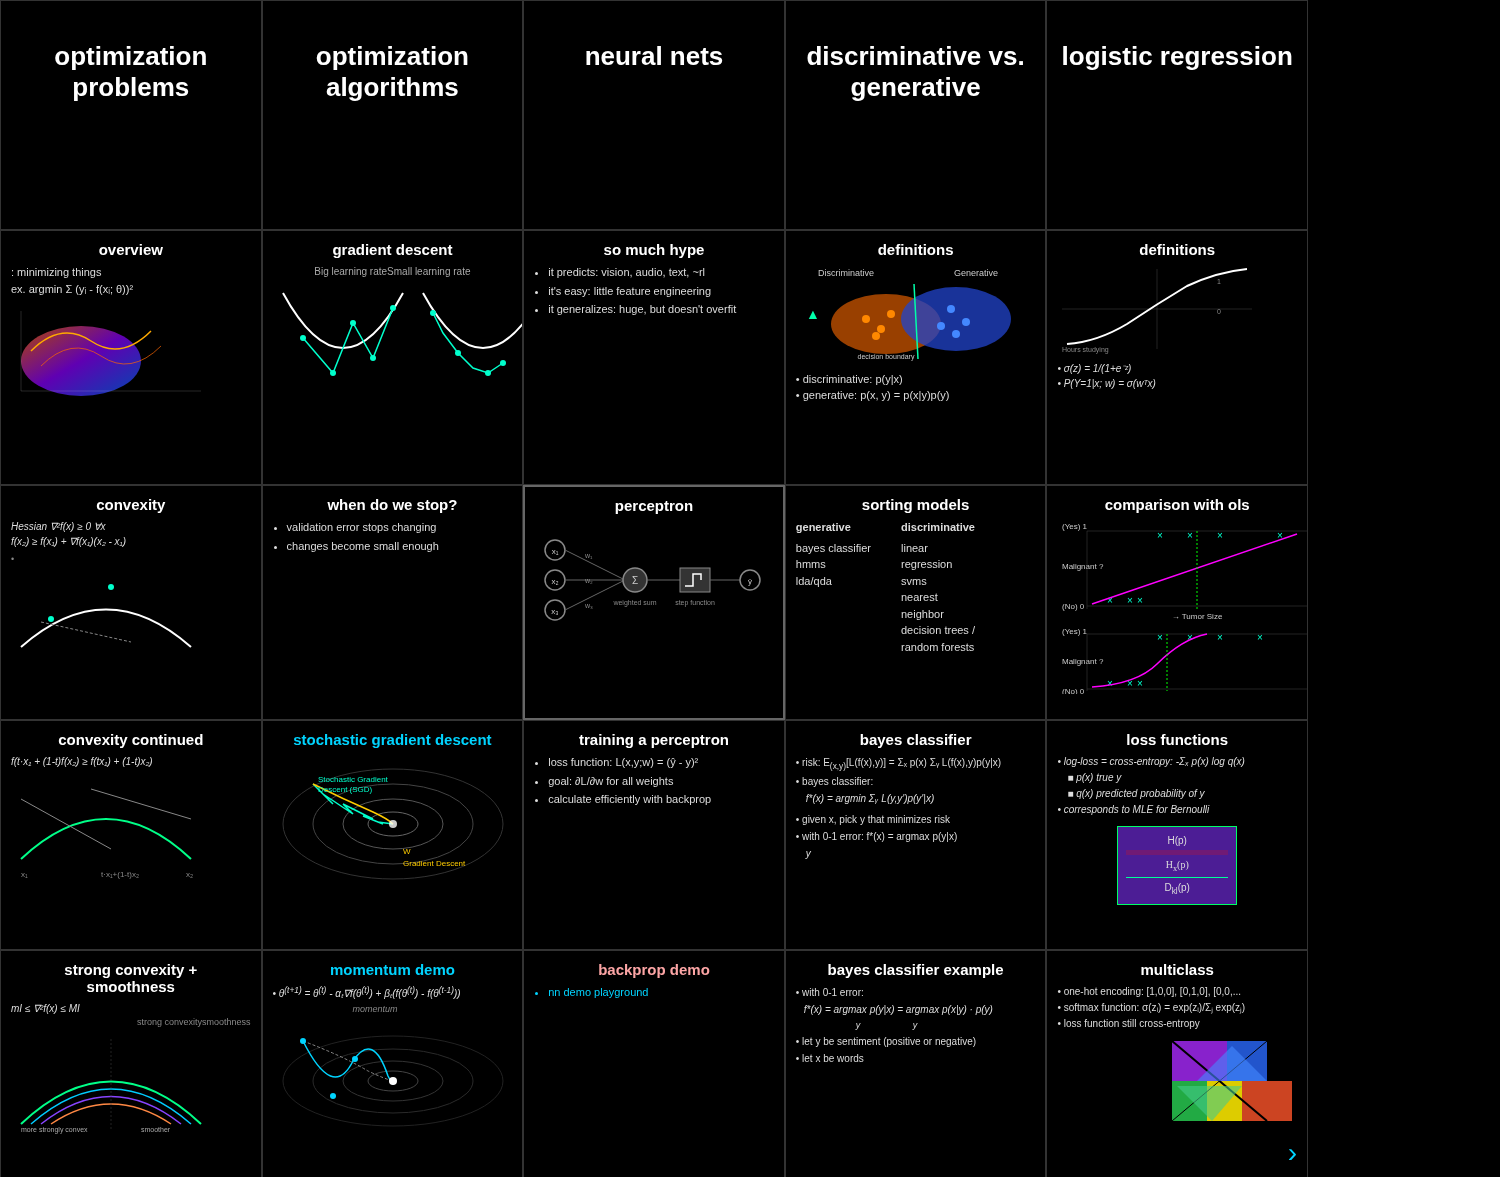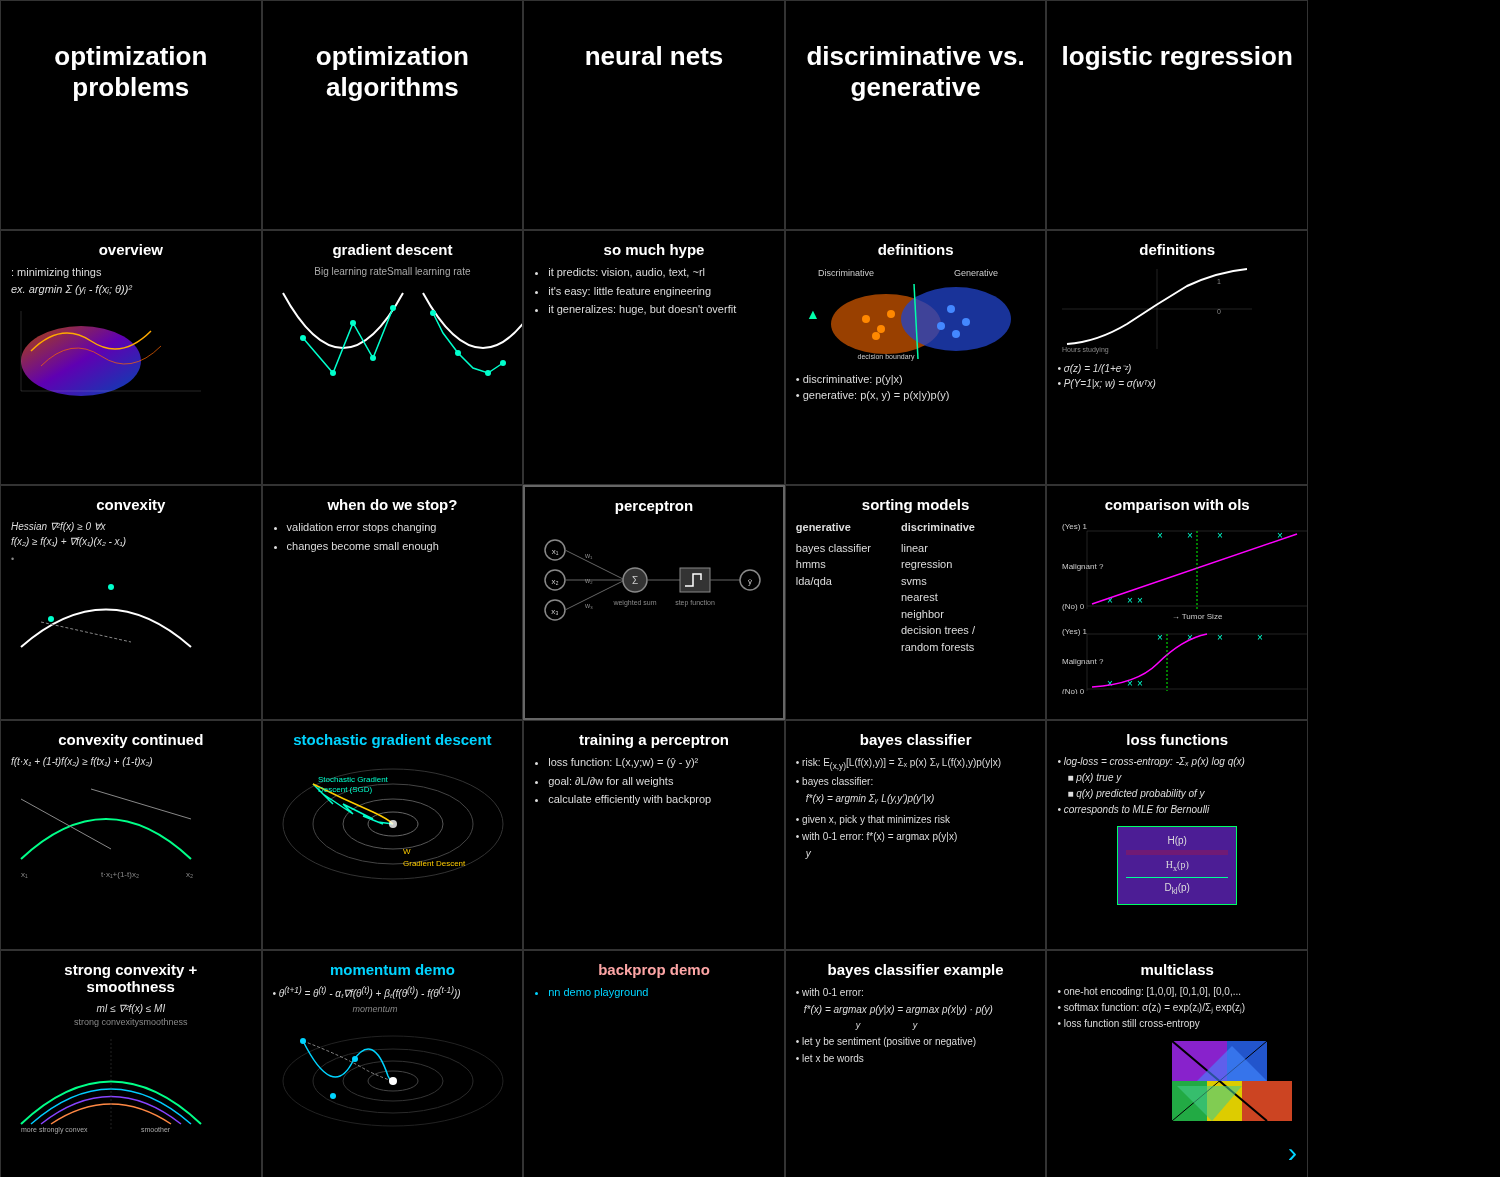--- a/index.html
+++ b/index.html
@@ -101,21 +101,21 @@
     <div class="cell-title large" style="color:#fff; margin-top:30px;">discriminative vs.<br>generative</div>
   </div>
   <div class="cell row1">
     <div class="cell-title large" style="color:#fff; margin-top:30px;">logistic regression</div>
   </div>
 
   <div class="cell row2">
     <div class="cell-title">overview</div>
     <div class="cell-content">
       <div style="font-size:11px;">: minimizing things</div>
-      <div style="font-size:11px; font-style:italic;">ex. argmin Σ (yᵢ - f(xᵢ; θ))²</div>
+      <div style="font-size:11px; ">ex. argmin Σ (yᵢ - f(xᵢ; θ))²</div>
       <div style="margin-top:4px;">
         
         <svg width="200" height="100" viewBox="0 0 200 100">
           <defs>
             <linearGradient id="surf1" x1="0%" y1="0%" x2="100%" y2="100%">
               <stop offset="0%" style="stop-color:#ff6600;stop-opacity:1"></stop>
               <stop offset="50%" style="stop-color:#8800ff;stop-opacity:1"></stop>
               <stop offset="100%" style="stop-color:#0066ff;stop-opacity:1"></stop>
             </linearGradient>
           </defs>
@@ -447,22 +447,22 @@
         <div style="padding:2px 0;">H(p)</div>
         <div style="border-top:5px solid #701a75; border-bottom:1px solid #0f9; padding:2px 0;font-family:Liberation Serif, serif;">H<sub>x</sub>(p)</div>
         <div style="padding:2px 0;">D<sub>kl</sub>(p)</div>
       </div>
     </div>
   </div>
 
   <div class="cell row4">
     <div class="cell-title">strong convexity +<br>smoothness</div>
     <div class="cell-content">
-      <div style="font-size:10px; font-style:italic; text-align:center;">mI ≤ ∇²f(x) ≤ MI</div>
-      <div style="display:flex; justify-content:center; font-size:9px; color:#888; margin-bottom:4px;">
+      <div style="font-size:10px; font-style:italic; text-align:left;">mI ≤ ∇²f(x) ≤ MI</div>
+      <div style="display:flex; justify-content:flex-end; font-size:9px; color:#888; margin-bottom:4px;">
         <span>strong convexity</span>
         <span>smoothness</span>
       </div>
       <svg width="200" height="100" viewBox="0 0 200 100">
 
         <path d="M10,90 Q100,5 190,90" stroke="#00ff88" stroke-width="2" fill="none"></path>
         <path d="M20,90 Q100,20 180,90" stroke="#00ccff" stroke-width="1.5" fill="none"></path>
         <path d="M30,90 Q100,35 170,90" stroke="#8844ff" stroke-width="1.5" fill="none"></path>
         <path d="M40,90 Q100,50 160,90" stroke="#ff8844" stroke-width="1.5" fill="none"></path>
 

